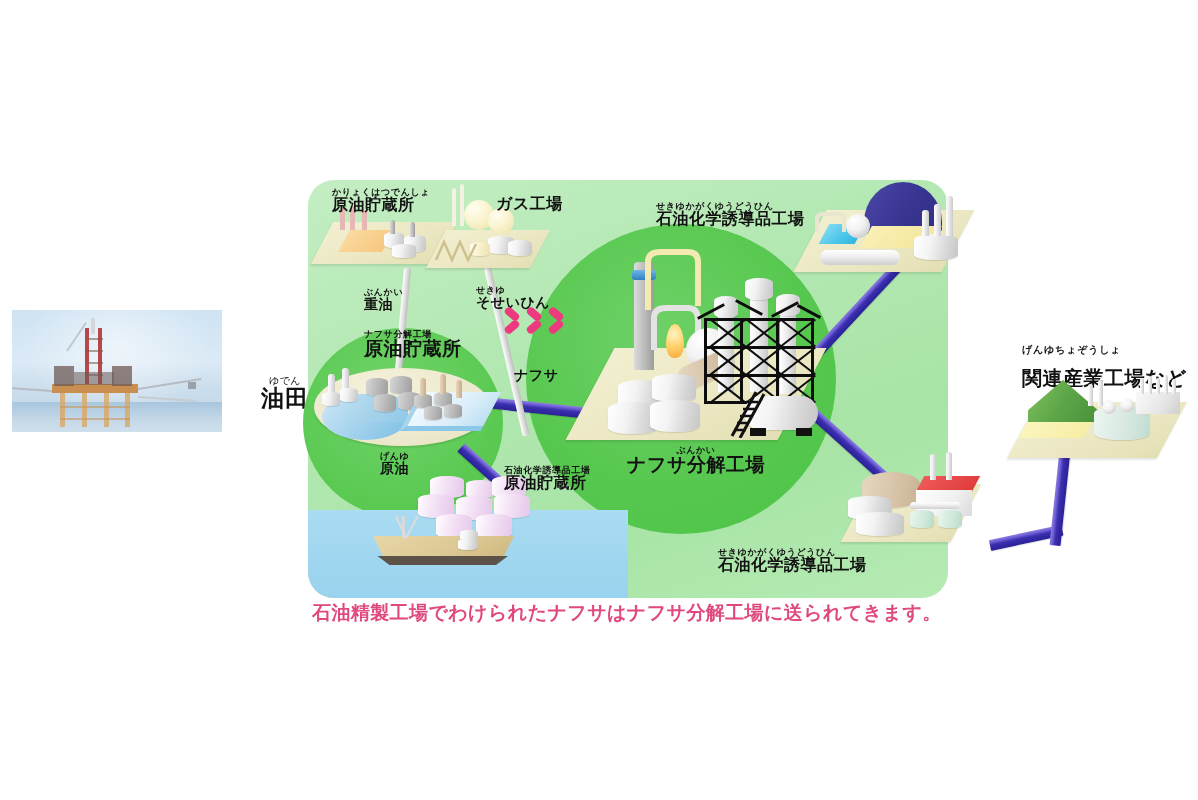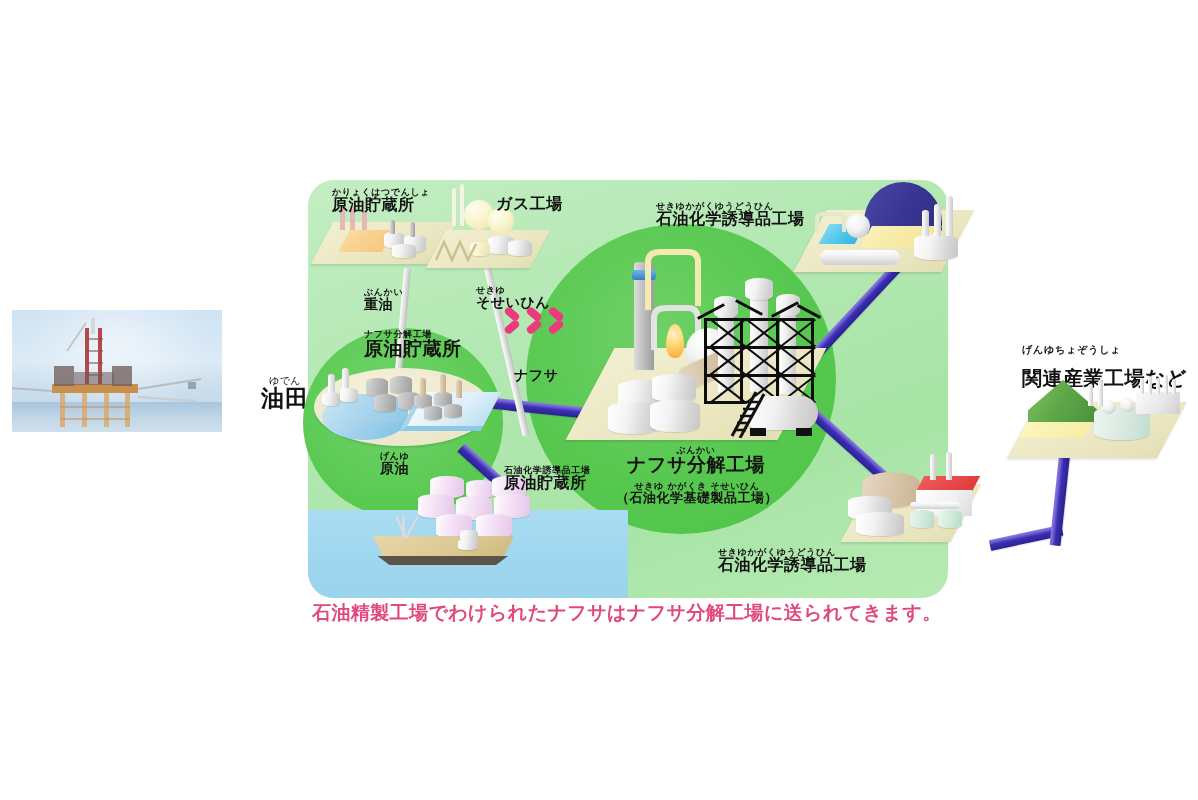--- a/index.html
+++ b/index.html
@@ -402,24 +402,20 @@
       <path d="M8 42 L20 42 M11 35 L23 35 M14 28 L26 28 M17 21 L29 21 M20 14 L32 14" stroke="#111" stroke-width="2.4"></path>
     </svg>
     <div style="position:absolute;left:160px;top:188px;width:16px;height:8px;background:#111;"></div>
     <div style="position:absolute;left:206px;top:188px;width:16px;height:8px;background:#111;"></div>
   </div>
 
   <div class="blabel big center" style="left:298px;top:266px;width:180px;">
     <span class="ruby">ぶんかい</span>
     <span class="main">ナフサ分解工場</span>
   </div>
-  <div class="blabel tiny center" style="left:288px;top:302px;width:202px;">
-    <span class="ruby">せきゆ かがくき そせいひん</span>
-    <span class="main">（石油化学基礎製品工場）</span>
-  </div>
 
   <div class="blabel sm" style="left:72px;top:272px;">
     <span class="ruby">げんゆ</span>
     <span class="main">原油</span>
   </div>
   <div style="position:absolute;left:110px;top:296px;width:120px;height:62px;">
     <div class="tank pink" style="left:12px;top:0px;width:34px;height:22px;"></div>
     <div class="tank pink" style="left:48px;top:4px;width:28px;height:18px;"></div>
     <div class="tank pink" style="left:74px;top:0px;width:34px;height:22px;"></div>
     <div class="tank pink" style="left:0px;top:18px;width:36px;height:24px;"></div>

